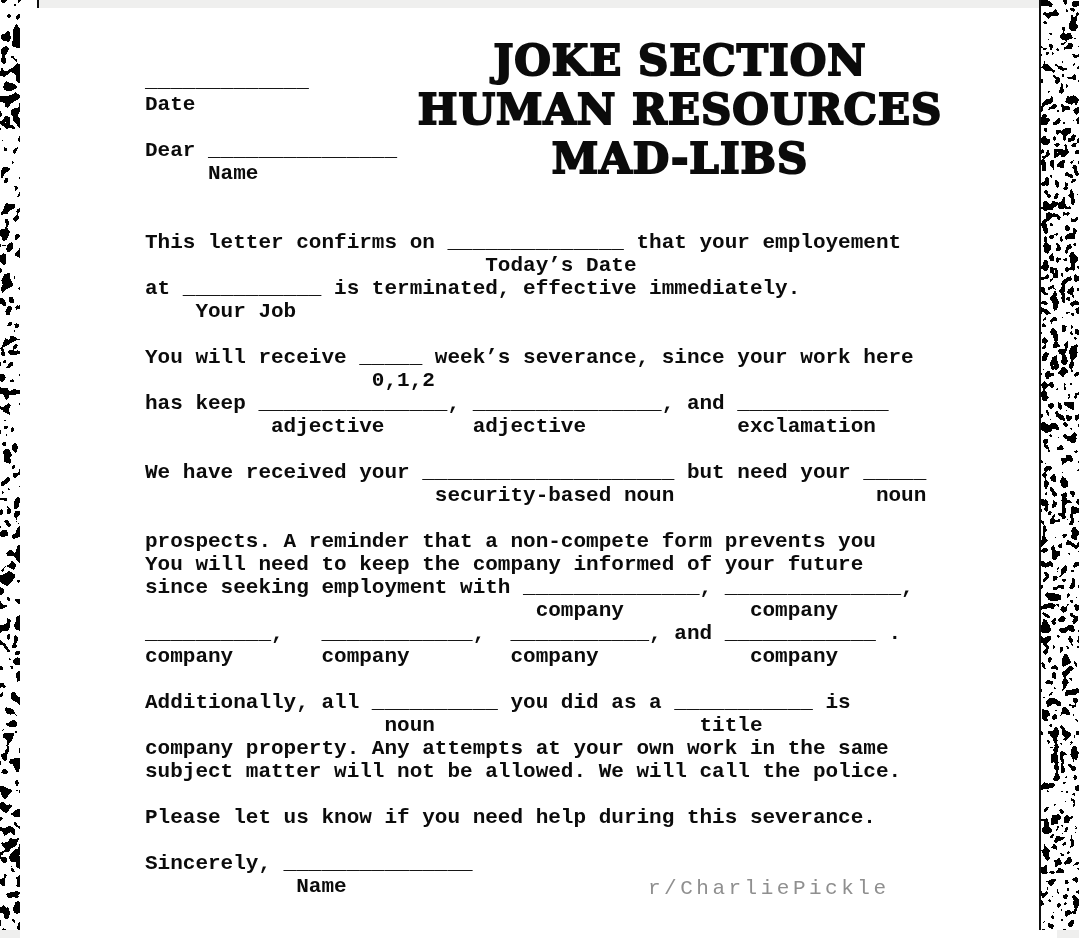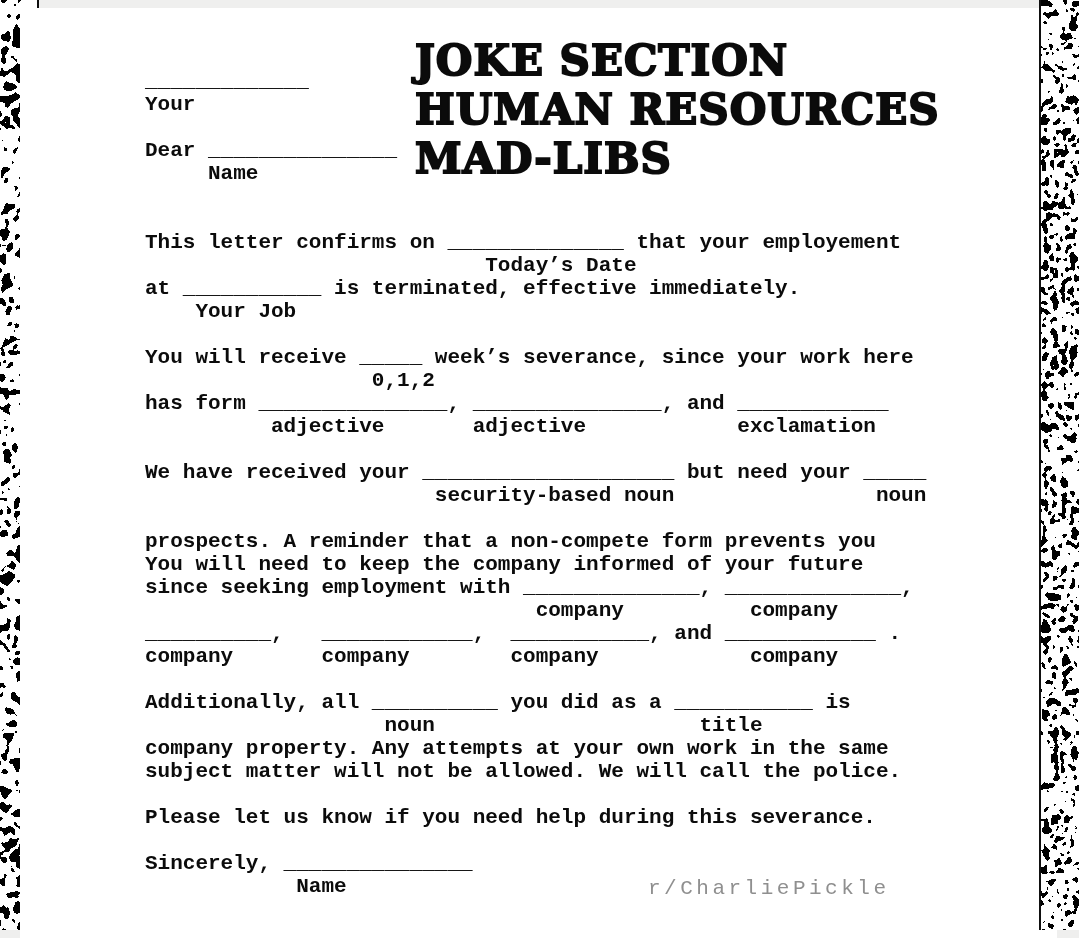--- a/index.html
+++ b/index.html
@@ -10,21 +10,21 @@
   }
   .scan{
     position:absolute;left:20px;top:8px;width:1037px;height:930px;
     background:var(--paper,#ffffff);
   }
   .strip{position:absolute;top:0;height:930px;overflow:hidden;background:#fff;}
   .strip.left{left:0;width:37px;border-right:2px solid #0f0f0f;}
   .strip.right{right:0;width:38px;border-left:2px solid #0f0f0f;}
   .strip svg{display:block;}
   .title{
-    position:absolute;left:395px;top:28px;width:530px;
+    position:absolute;left:395px;top:28px;width:530px;text-align:center;
     font-family:"DejaVu Serif","Liberation Serif",serif;font-weight:bold;
     font-size:42px;line-height:49px;color:var(--ink,#0b0b0b);
     -webkit-text-stroke:2px var(--ink,#0b0b0b);letter-spacing:1px;
   }
   .letter{
     position:absolute;left:125px;top:62px;
     font-weight:bold;font-size:21px;line-height:23px;color:var(--ink,#0b0b0b);
   }
   .line{white-space:pre;min-height:23px;}
   .watermark{
@@ -60,34 +60,34 @@
   <div class="scan">
 
     <div class="title">
       <div>JOKE SECTION</div>
       <div>HUMAN RESOURCES</div>
       <div>MAD-LIBS</div>
     </div>
 
     <div class="letter" id="letter">
         <div class="line">_____________</div>
-        <div class="line">Your</div>
+        <div class="line">Date</div>
         <div class="line"></div>
         <div class="line">Dear _______________</div>
         <div class="line">     Name</div>
         <div class="line"></div>
         <div class="line"></div>
         <div class="line">This letter confirms on ______________ that your employement</div>
         <div class="line">                           Today’s Date</div>
         <div class="line">at ___________ is terminated, effective immediately.</div>
         <div class="line">    Your Job</div>
         <div class="line"></div>
         <div class="line">You will receive _____ week’s severance, since your work here</div>
         <div class="line">                  0,1,2</div>
-        <div class="line">has form _______________, _______________, and ____________</div>
+        <div class="line">has keep _______________, _______________, and ____________</div>
         <div class="line">          adjective       adjective            exclamation</div>
         <div class="line"></div>
         <div class="line">We have received your ____________________ but need your _____</div>
         <div class="line">                       security-based noun                noun</div>
         <div class="line"></div>
         <div class="line">prospects. A reminder that a non-compete form prevents you</div>
         <div class="line">You will need to keep the company informed of your future</div>
         <div class="line">since seeking employment with ______________, ______________,</div>
         <div class="line">                               company          company</div>
         <div class="line">__________,   ____________,  ___________, and ____________ .</div>

